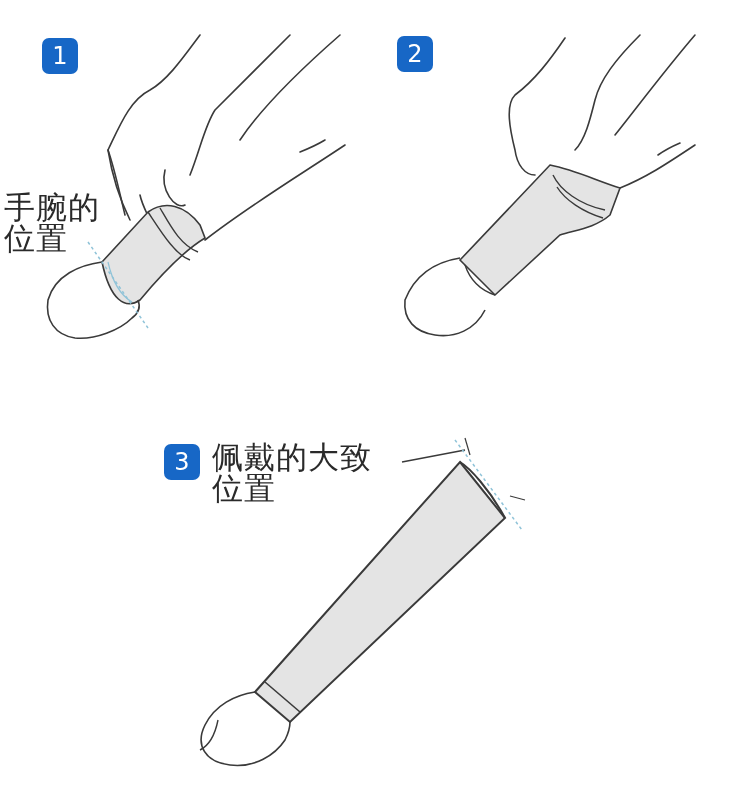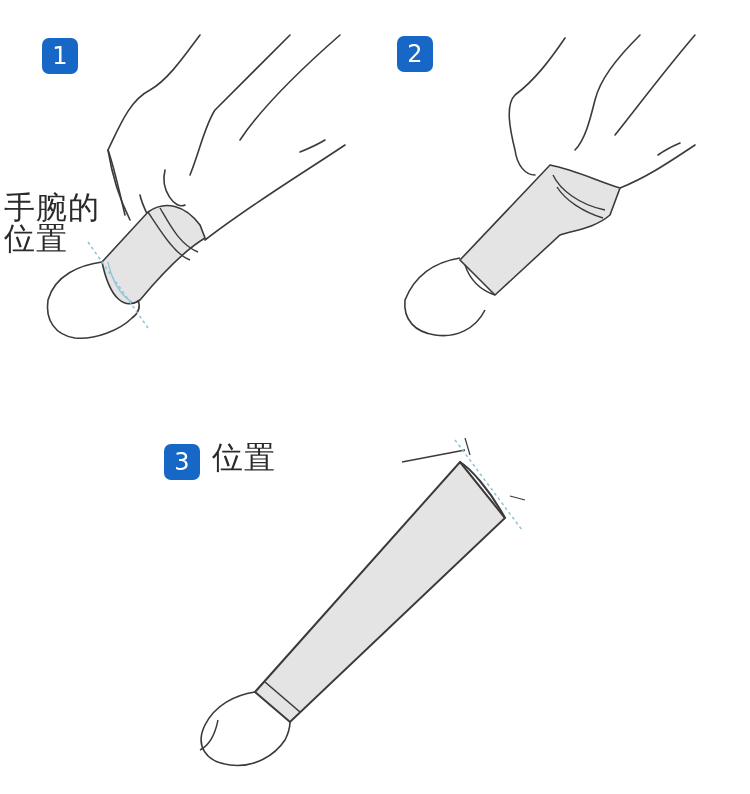--- a/index.html
+++ b/index.html
@@ -63,20 +63,21 @@
     <path d="M182 187 C190 200 208 212 228 218" fill="none" stroke="#3a3a3a" stroke-width="1.4"></path>
     <path d="M90 265 C95 280 105 290 120 295" fill="none" stroke="#3a3a3a" stroke-width="1.4"></path>
 
     <path d="M85 258 C60 262 40 275 30 300 C28 320 40 332 60 335 C80 338 100 330 110 310" fill="none" stroke="#3a3a3a" stroke-width="1.6"></path>
   </svg>
 </div>
 
 <div class="panel" style="left:0;top:400px;width:750px;height:394px;">
   <div class="badge" style="left:164px;top:44px;background:#1767c6;">3</div>
   <div class="label" style="left:212px;top:42px;">
+    <div>佩戴的大致</div>
     <div>位置</div>
   </div>
   <svg width="750" height="394" viewBox="0 0 750 394">
 
     <line x1="402" y1="62" x2="465" y2="50" stroke="#3a3a3a" stroke-width="1.5"></line>
     <line x1="465" y1="38" x2="470" y2="55" stroke="#3a3a3a" stroke-width="1.2"></line>
     <line x1="510" y1="96" x2="525" y2="100" stroke="#3a3a3a" stroke-width="1.2"></line>
 
     <path d="M460 62 L505 118 L290 322 L255 292 Z" fill="#e4e4e4" stroke="#3a3a3a" stroke-width="2"></path>
     <path d="M460 62 C470 68 490 90 505 118" fill="none" stroke="#3a3a3a" stroke-width="2"></path>

